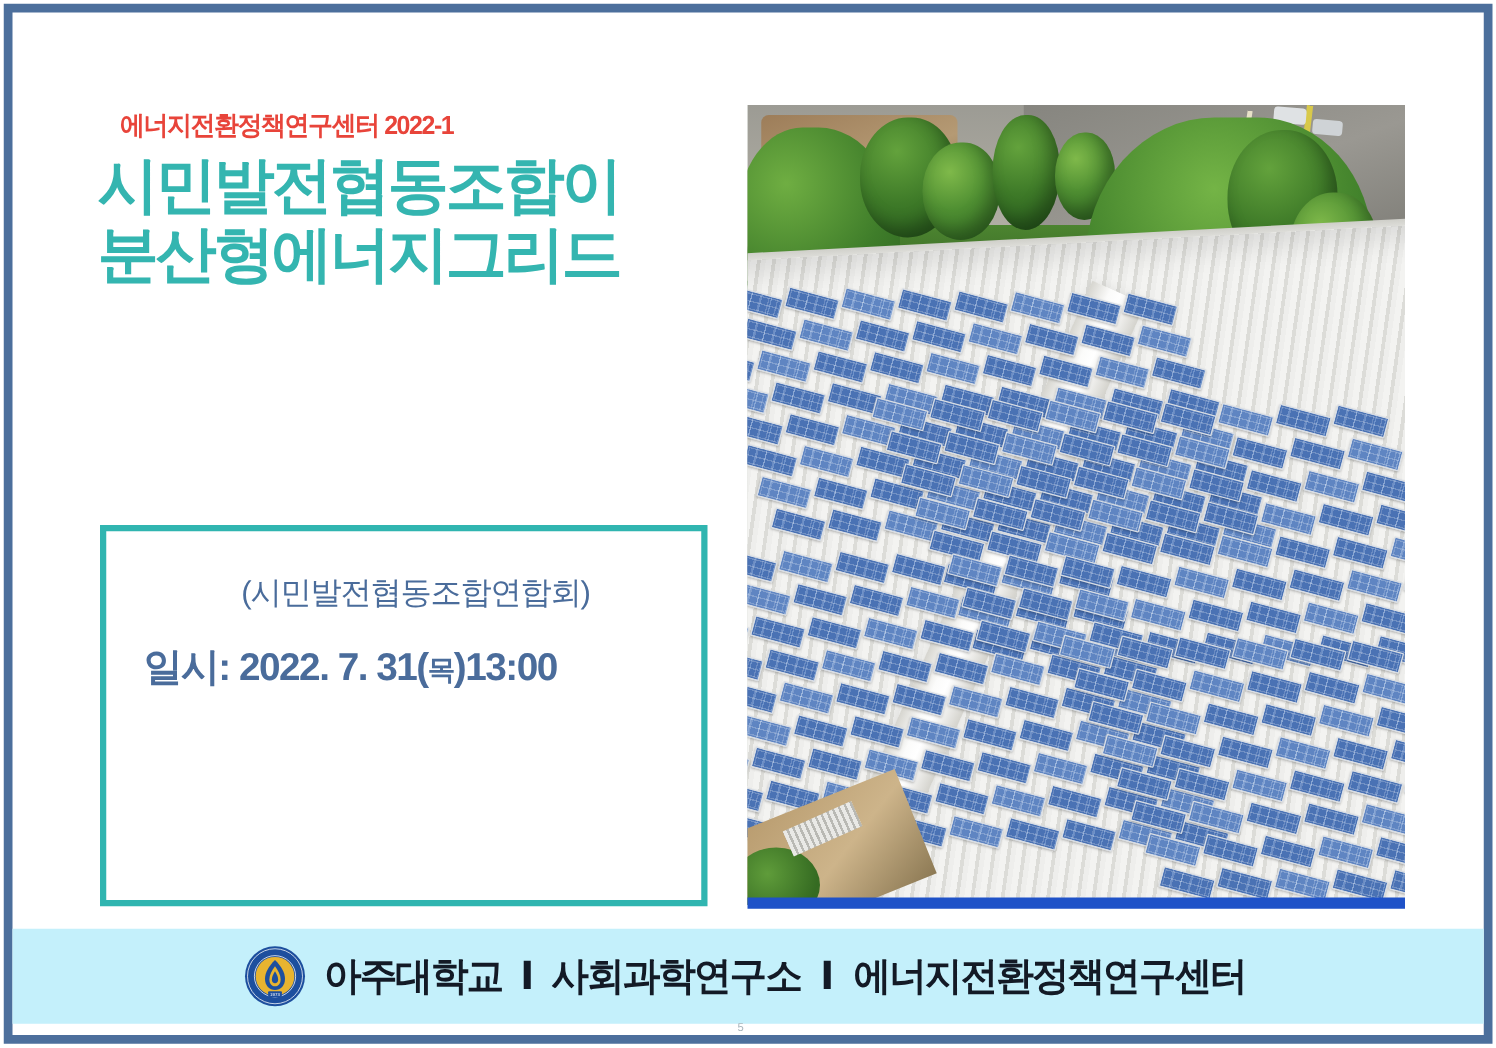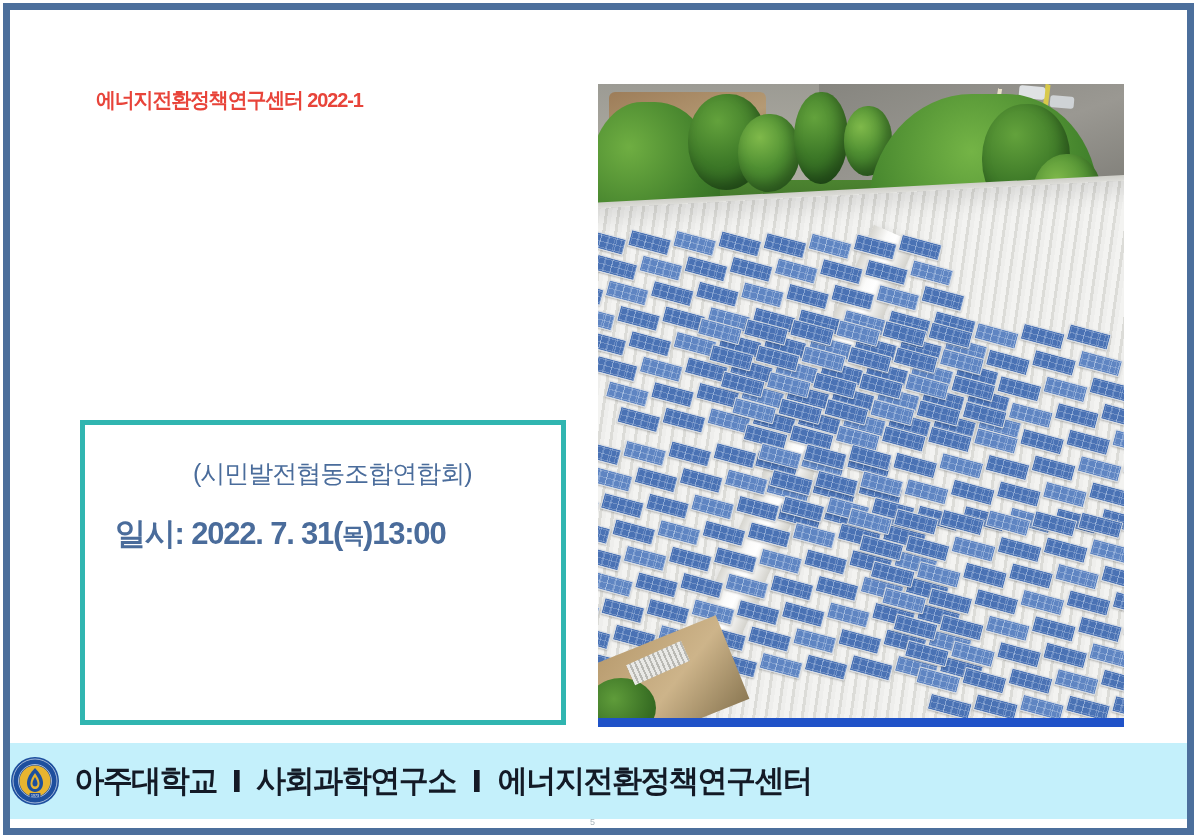--- a/index.html
+++ b/index.html
@@ -333,21 +333,21 @@
     width: 1177px;
     height: 76px;
     background: #c4f0fb;
   }
   .footer-inner {
     position: absolute;
     left: 0; top: 0;
     width: 100%; height: 100%;
     display: flex;
     align-items: center;
-    justify-content: flex-start;
+    justify-content: center;
     gap: 12px;
   }
   .footer-text {
     font-size: 31px;
     font-weight: bold;
     color: #131a26;
     letter-spacing: -1.6px;
     white-space: nowrap;
     transform: scaleX(0.97);
   }
@@ -369,20 +369,22 @@
 
 <div class="slide">
 
   <div class="slide-border"></div>
 
   <div class="left-col">
 
     <div class="kicker">에너지전환정책연구센터 2022-1</div>
 
     <div class="title-block">
+      <div class="title-line">시민발전협동조합이</div>
+      <div class="title-line">분산형에너지그리드</div>
     </div>
 
     <div class="info-box">
       <div class="info-inner">
 
 
         <div class="info-sub">(시민발전협동조합연합회)</div>
 
         <div class="info-line row-datetime">
           <span>일시:</span>

